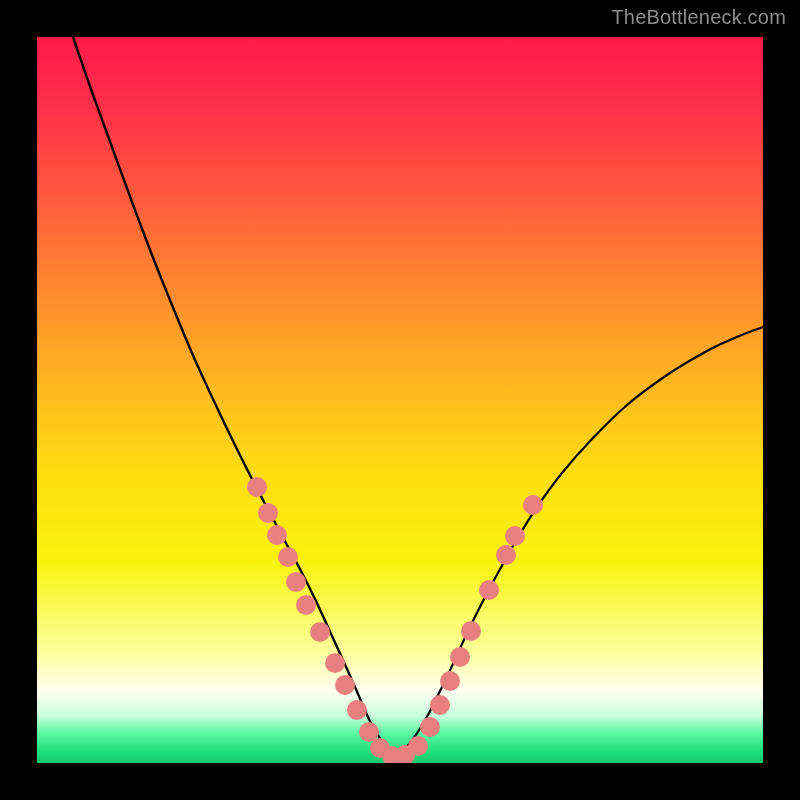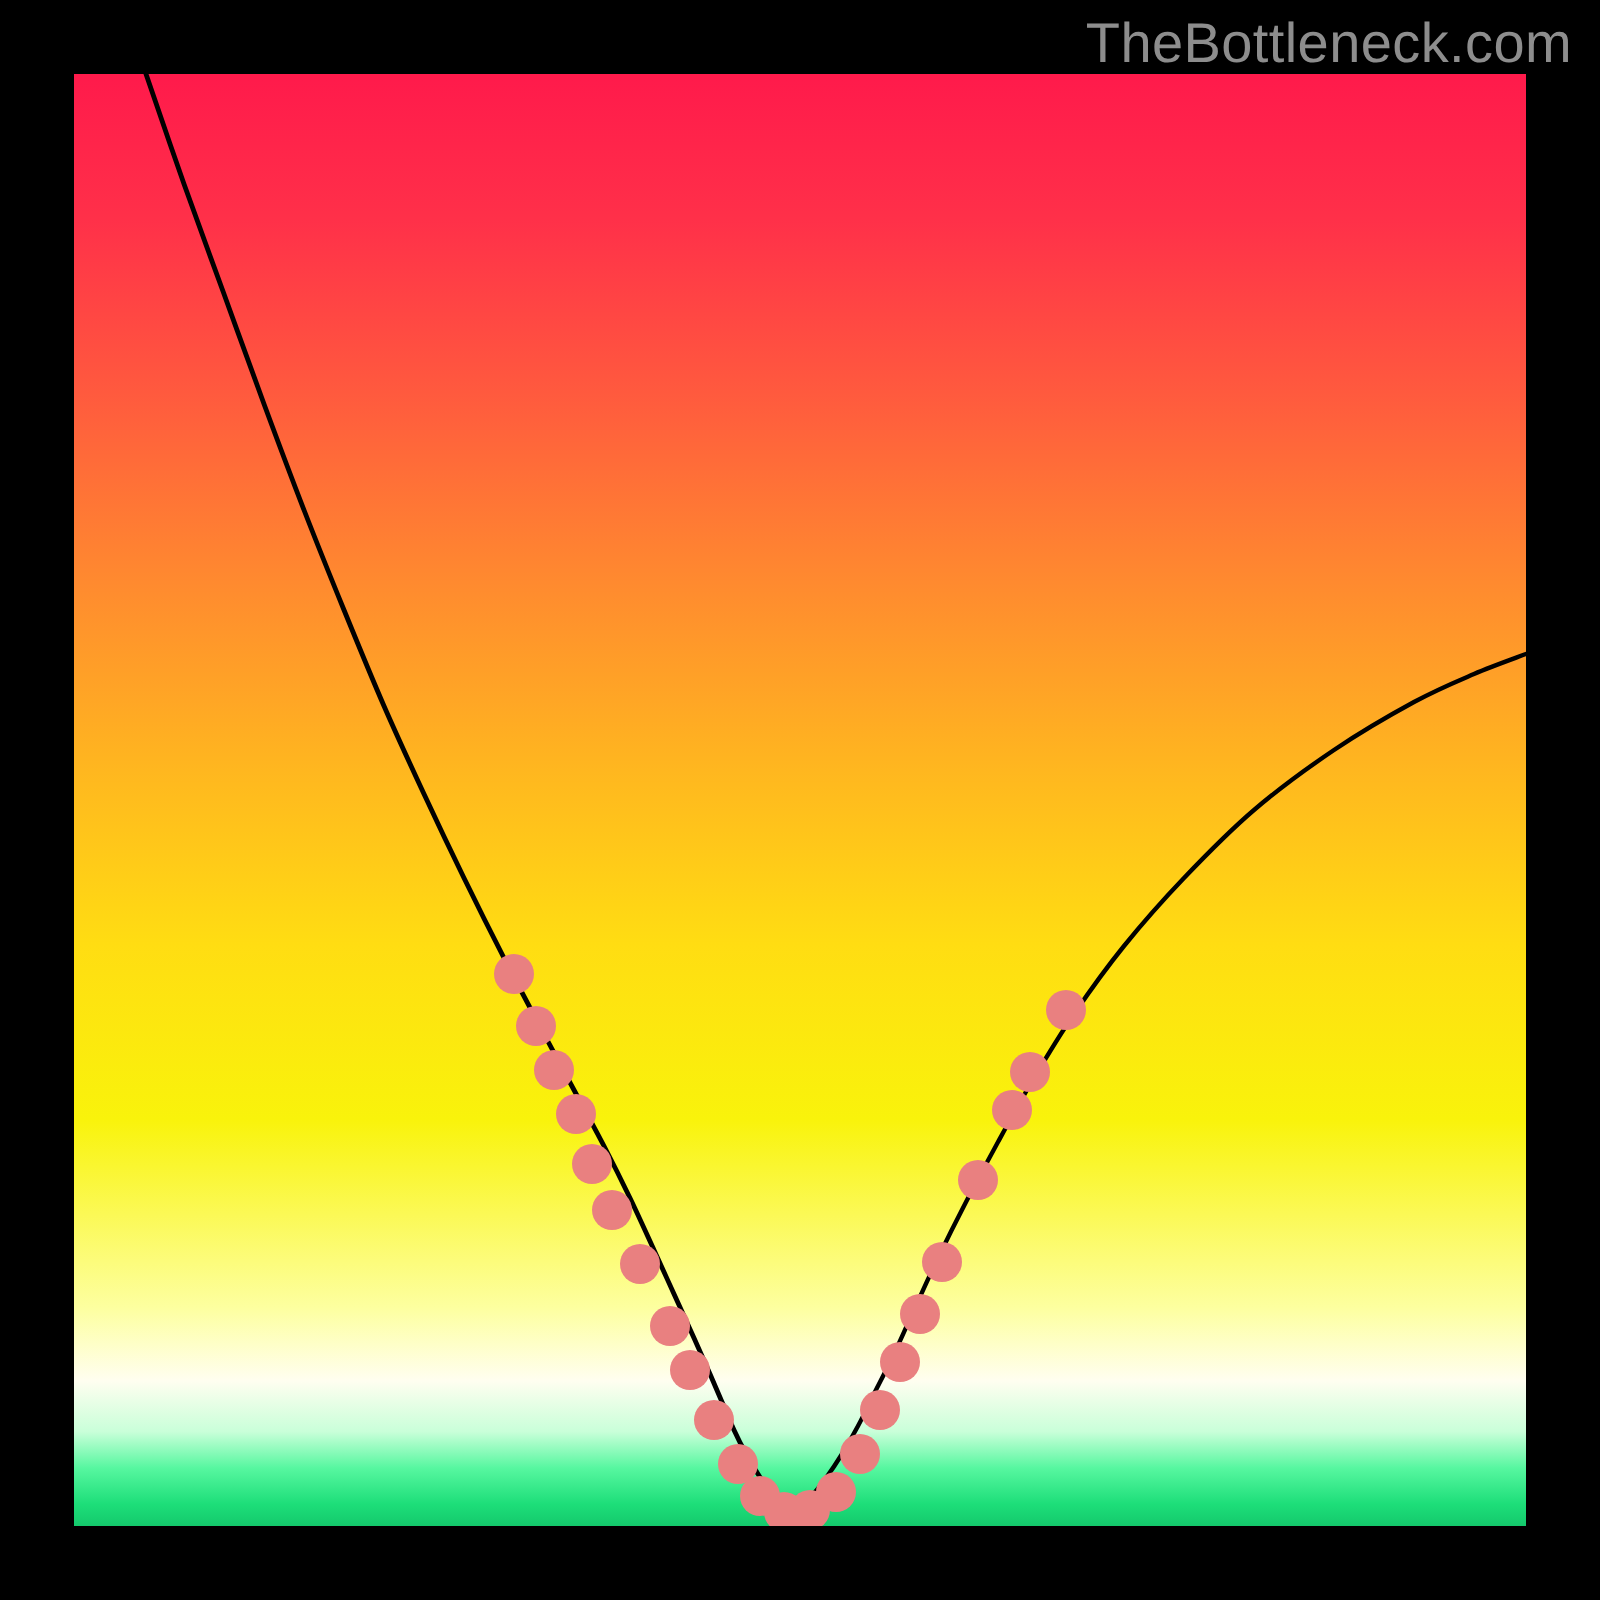--- a/index.html
+++ b/index.html
@@ -36,21 +36,21 @@
     left: 0;
     top: 0;
     width: 100%;
     height: 100%;
   }
   .watermark {
     position: absolute;
     top: 6px;
     right: 14px;
     font-family: Arial, Helvetica, sans-serif;
-    font-size: 28px;
+    font-size: 20px;
     color: #8d8d8d;
     letter-spacing: 0.2px;
     font-weight: 500;
   }
 </style>
 </head>
 <body>
 
 <div class="stage">
 

